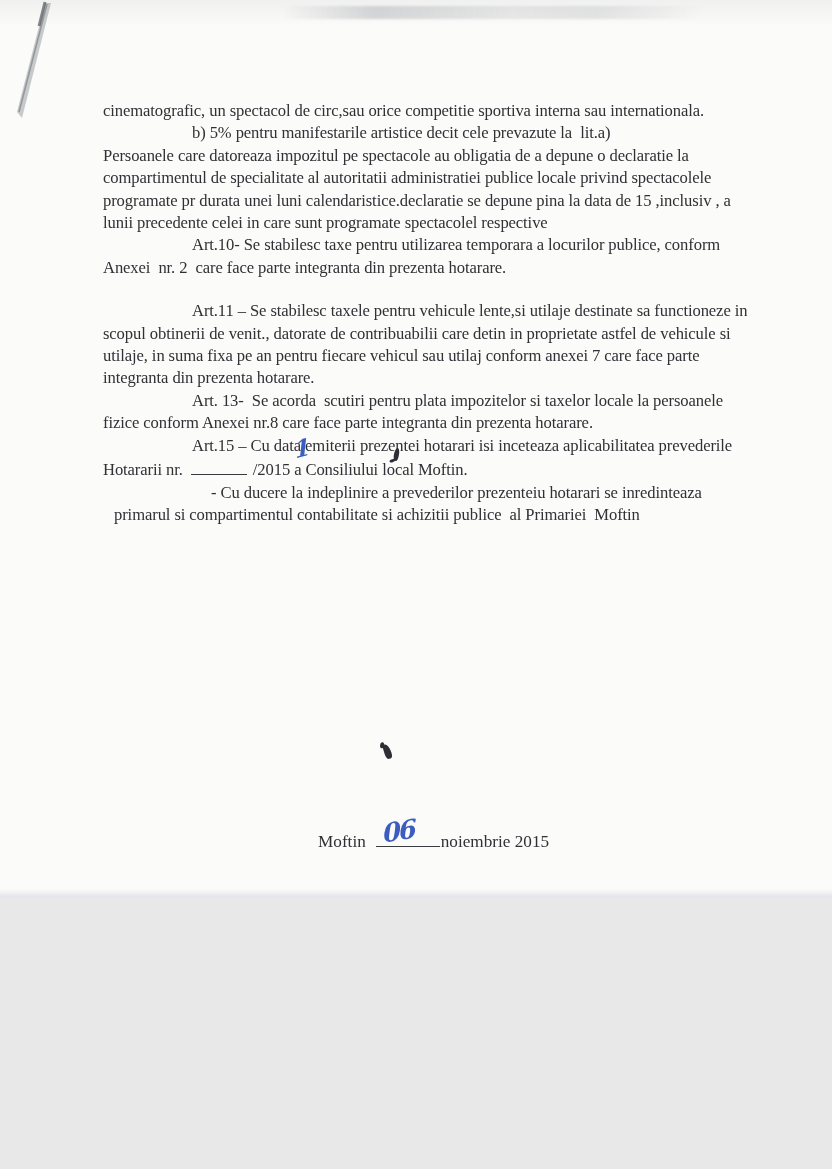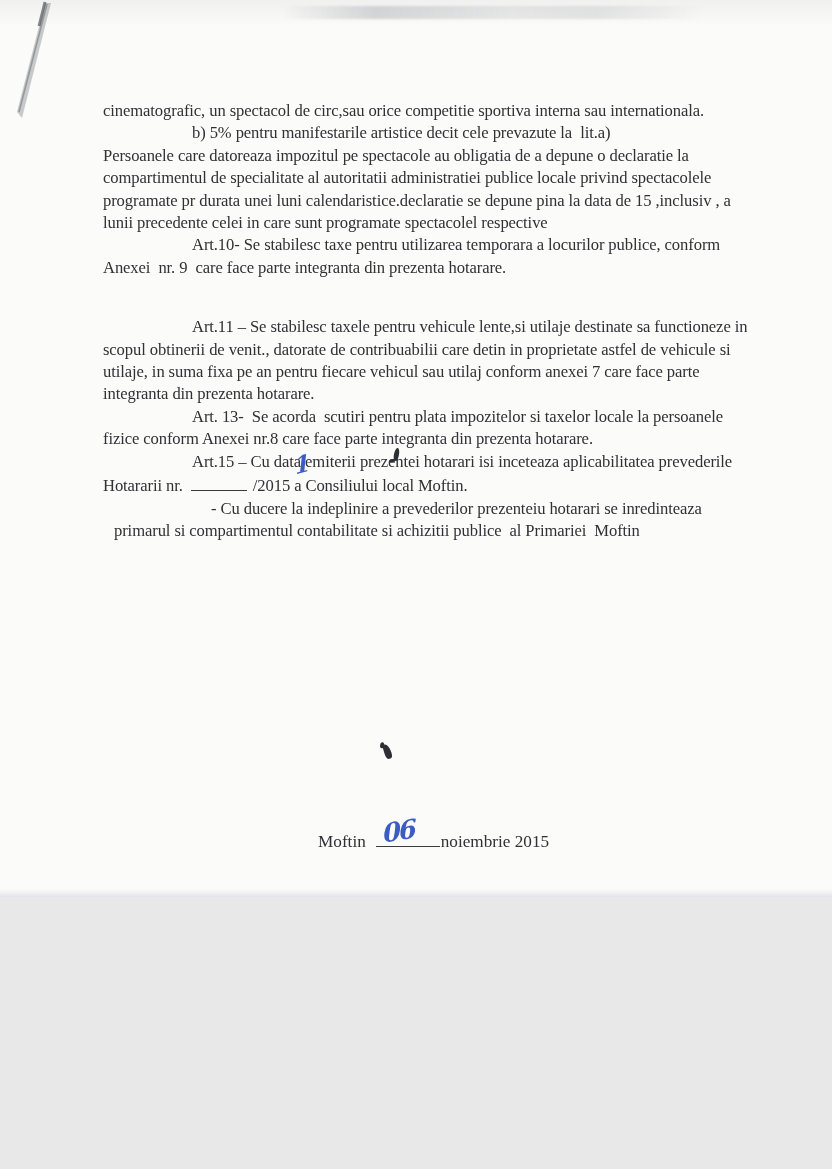--- a/index.html
+++ b/index.html
@@ -28,21 +28,21 @@
     background:linear-gradient(0deg, rgba(120,140,180,0.20), rgba(120,140,180,0));
   }
   
   .doc-body {
     position:absolute; left:103px; top:100px; width:653px;
     font-size:16.6px; line-height:22.4px; letter-spacing:-0.1px;
   }
   .doc-body p { margin:0; white-space:pre-wrap; }
   .doc-body p.indent { text-indent:89px; }
   .doc-body p.indent-sm { text-indent:97px;margin-left:11px; }
-  .doc-body p.gap { margin-top:37px; }
+  .doc-body p.gap { margin-top:21px; }
   
   .blank-line {
     display:inline-block; width:56px; height:17px; vertical-align:baseline;
     border-bottom:1.4px solid #3a3b41; text-align:center; position:relative; margin:0 6px 0 8px;
   }
   .hand { font-style:italic; font-weight:600; color:var(--pen-blue,#3b5cc0); font-family:"DejaVu Serif", serif; }
   .hand-number {
     position:absolute; left:16px; top:-9px; font-size:23px;
     transform:rotate(-14deg) skewX(-10deg); display:inline-block;
   }
@@ -86,21 +86,21 @@
     <polygon points="45,3 51,3 22,118 17,112" fill="#878c93" opacity="0.45"></polygon>
     <line x1="47" y1="4" x2="19" y2="112" stroke="#6d7278" stroke-width="1.6" opacity="0.55"></line>
     <line x1="45" y1="2" x2="39" y2="26" stroke="#3a3d42" stroke-width="3" opacity="0.6"></line>
   </svg>
   <div class="top-smudge"></div>
 
   <div class="doc-body">
     <p class="flush">cinematografic, un spectacol de circ,sau orice competitie sportiva interna sau internationala.</p>
     <p class="indent">b) 5% pentru manifestarile artistice decit cele prevazute la  lit.a)</p>
     <p class="flush">Persoanele care datoreaza impozitul pe spectacole au obligatia de a depune o declaratie la compartimentul de specialitate al autoritatii administratiei publice locale privind spectacolele programate pr durata unei luni calendaristice.declaratie se depune pina la data de 15 ,inclusiv , a lunii precedente celei in care sunt programate spectacolel respective</p>
-    <p class="indent">Art.10- Se stabilesc taxe pentru utilizarea temporara a locurilor publice, conform Anexei  nr. 9  care face parte integranta din prezenta hotarare.</p>
+    <p class="indent">Art.10- Se stabilesc taxe pentru utilizarea temporara a locurilor publice, conform Anexei  nr. 2  care face parte integranta din prezenta hotarare.</p>
     <p class="indent gap">Art.11 – Se stabilesc taxele pentru vehicule lente,si utilaje destinate sa functioneze in scopul obtinerii de venit., datorate de contribuabilii care detin in proprietate astfel de vehicule si utilaje, in suma fixa pe an pentru fiecare vehicul sau utilaj conform anexei 7 care face parte integranta din prezenta hotarare.</p>
     <p class="indent">Art. 13-  Se acorda  scutiri pentru plata impozitelor si taxelor locale la persoanele fizice conform Anexei nr.8 care face parte integranta din prezenta hotarare.</p>
     <p class="indent"><span>Art.15 – Cu data emiterii prezentei hotarari isi inceteaza aplicabilitatea prevederile Hotararii nr.</span><span class="blank-line"><span class="hand hand-number">1</span></span><span>/2015 a Consiliului local Moftin.</span></p>
     <p class="indent-sm">- Cu ducere la indeplinire a prevederilor prezenteiu hotarari se inredinteaza primarul si compartimentul contabilitate si achizitii publice  al Primariei  Moftin</p>
   </div>
 
   <div class="ink-mark mark-1"></div>
   <div class="ink-mark mark-2"></div>
 
   <div class="dateline">

